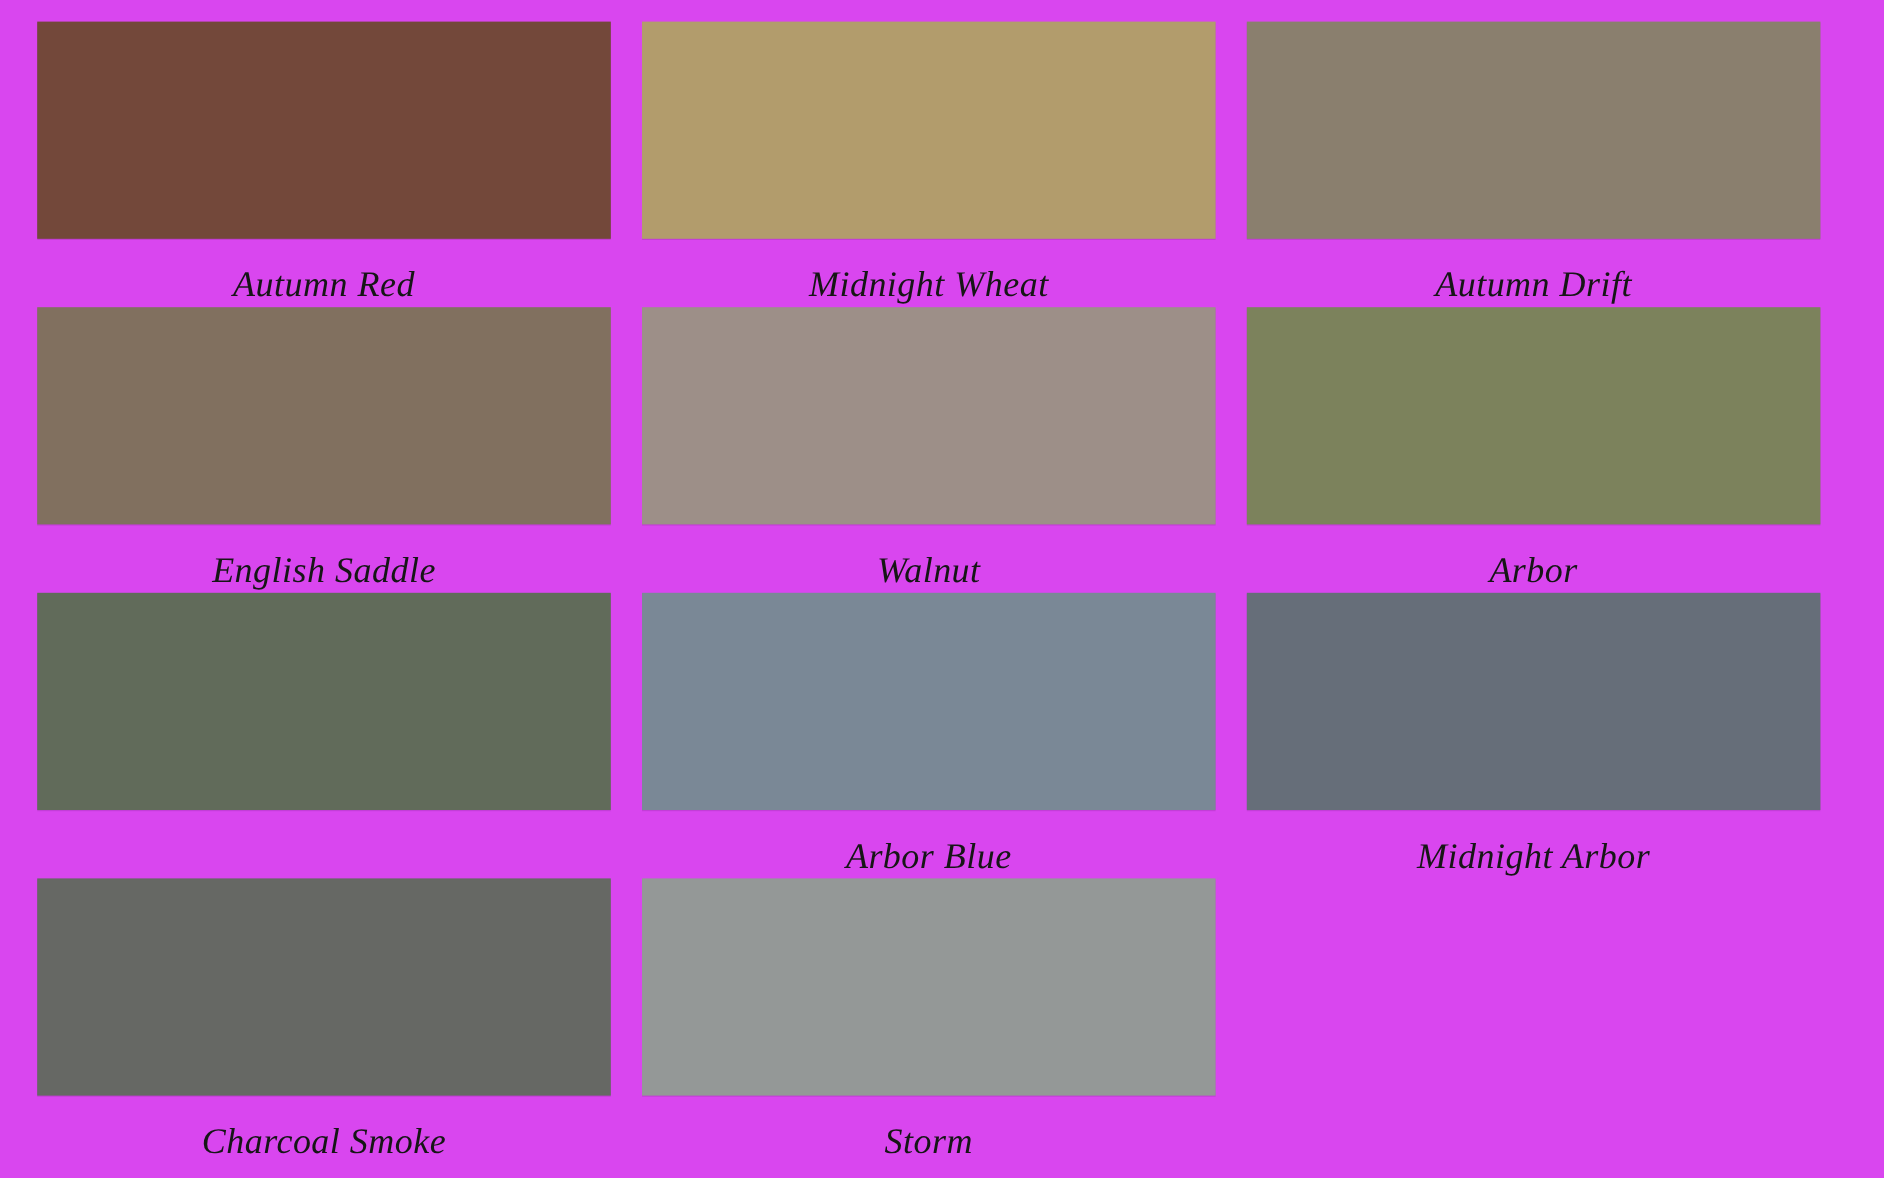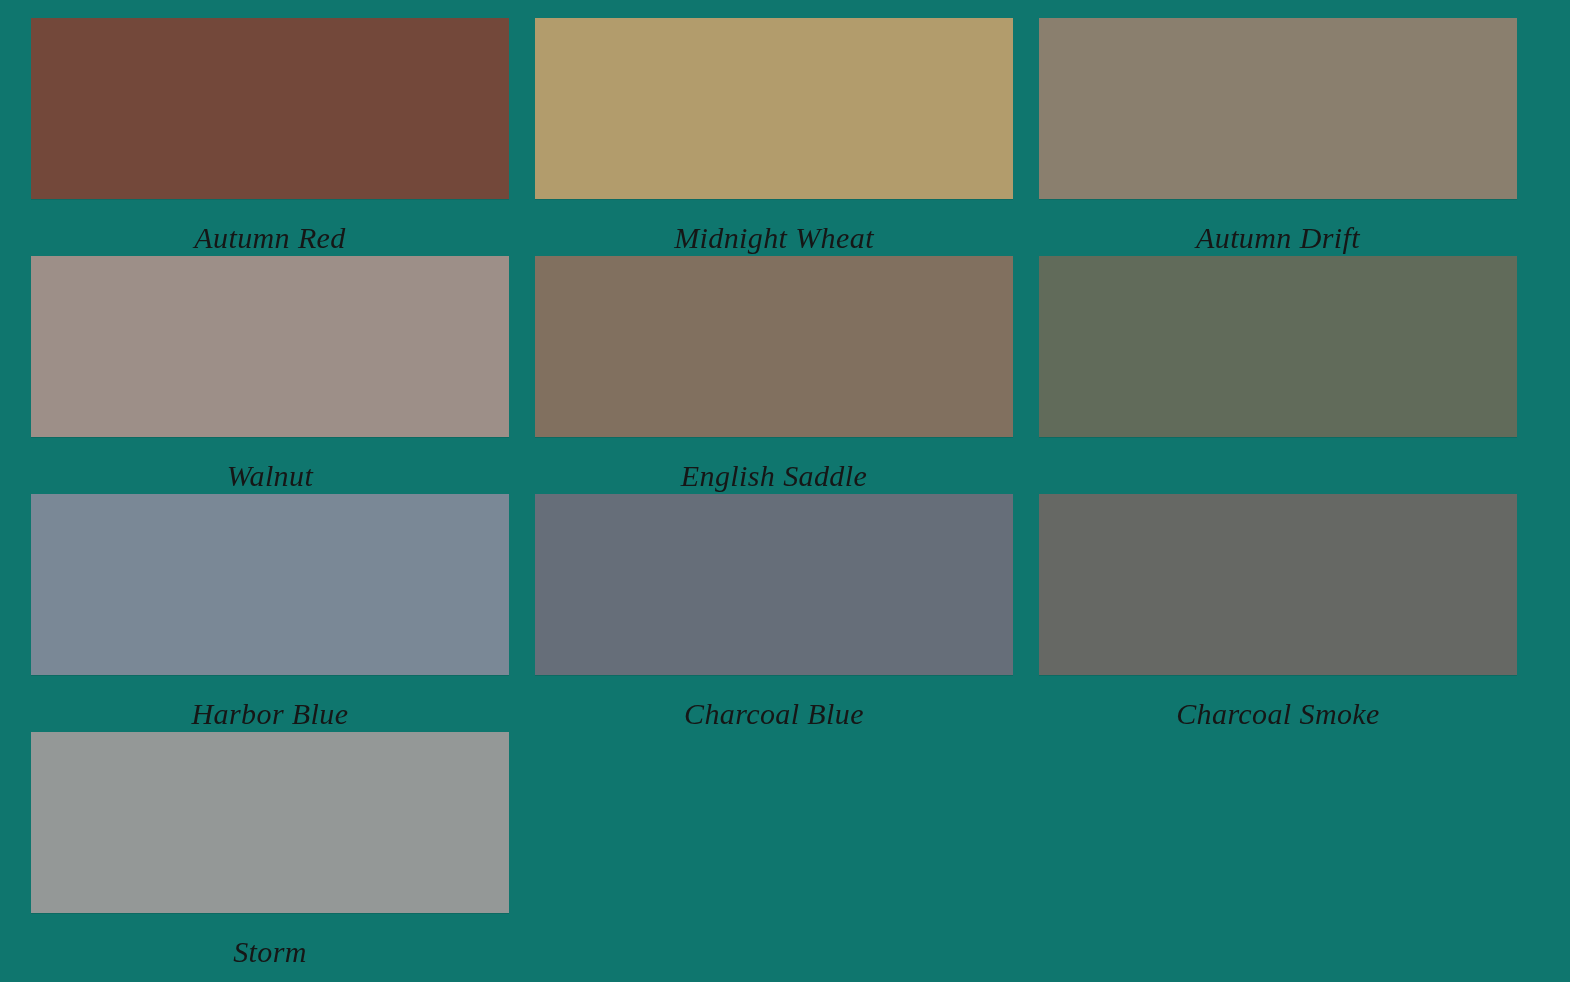--- a/index.html
+++ b/index.html
@@ -11,21 +11,21 @@
     width: 1570px;
     height: 982px;
     font-family: "Liberation Serif", "DejaVu Serif", serif;
     overflow: hidden;
   }
 
   #palette-board {
     position: relative;
     width: 1570px;
     height: 982px;
-    background: #0f766e;
+    background: #d946ef;
     box-sizing: border-box;
     padding: 18px 30px 0 31px;
   }
 
   .swatch-grid {
     display: grid;
     grid-template-columns: 478px 478px 478px;
     grid-template-rows: 238px 238px 238px 238px;
     column-gap: 26px;
     row-gap: 0px;
@@ -79,42 +79,46 @@
       <div class="swatch-chip" style="background-color: rgb(178, 156, 108);"></div>
       <div class="swatch-label">Midnight Wheat</div>
     </div>
 
     <div class="swatch-cell">
       <div class="swatch-chip" style="background-color: rgb(138, 127, 110);"></div>
       <div class="swatch-label">Autumn Drift</div>
     </div>
 
     <div class="swatch-cell">
+      <div class="swatch-chip" style="background-color: rgb(129, 112, 95);"></div>
+      <div class="swatch-label">English Saddle</div>
+    </div>
+
+    <div class="swatch-cell">
       <div class="swatch-chip" style="background-color: rgb(157, 143, 136);"></div>
       <div class="swatch-label">Walnut</div>
     </div>
 
     <div class="swatch-cell">
-      <div class="swatch-chip" style="background-color: rgb(129, 112, 95);"></div>
-      <div class="swatch-label">English Saddle</div>
+      <div class="swatch-chip" style="background-color: rgb(124, 130, 92);"></div>
+      <div class="swatch-label">Arbor</div>
     </div>
-
 
     <div class="swatch-cell">
       <div class="swatch-chip" style="background-color: rgb(97, 107, 90);"></div>
     </div>
 
     <div class="swatch-cell">
       <div class="swatch-chip" style="background-color: rgb(122, 136, 150);"></div>
-      <div class="swatch-label">Harbor Blue</div>
+      <div class="swatch-label">Arbor Blue</div>
     </div>
 
     <div class="swatch-cell">
       <div class="swatch-chip" style="background-color: rgb(102, 110, 121);"></div>
-      <div class="swatch-label">Charcoal Blue</div>
+      <div class="swatch-label">Midnight Arbor</div>
     </div>
 
     <div class="swatch-cell">
       <div class="swatch-chip" style="background-color: rgb(102, 104, 100);"></div>
       <div class="swatch-label">Charcoal Smoke</div>
     </div>
 
     <div class="swatch-cell">
       <div class="swatch-chip" style="background-color: rgb(148, 152, 151);"></div>
       <div class="swatch-label">Storm</div>

